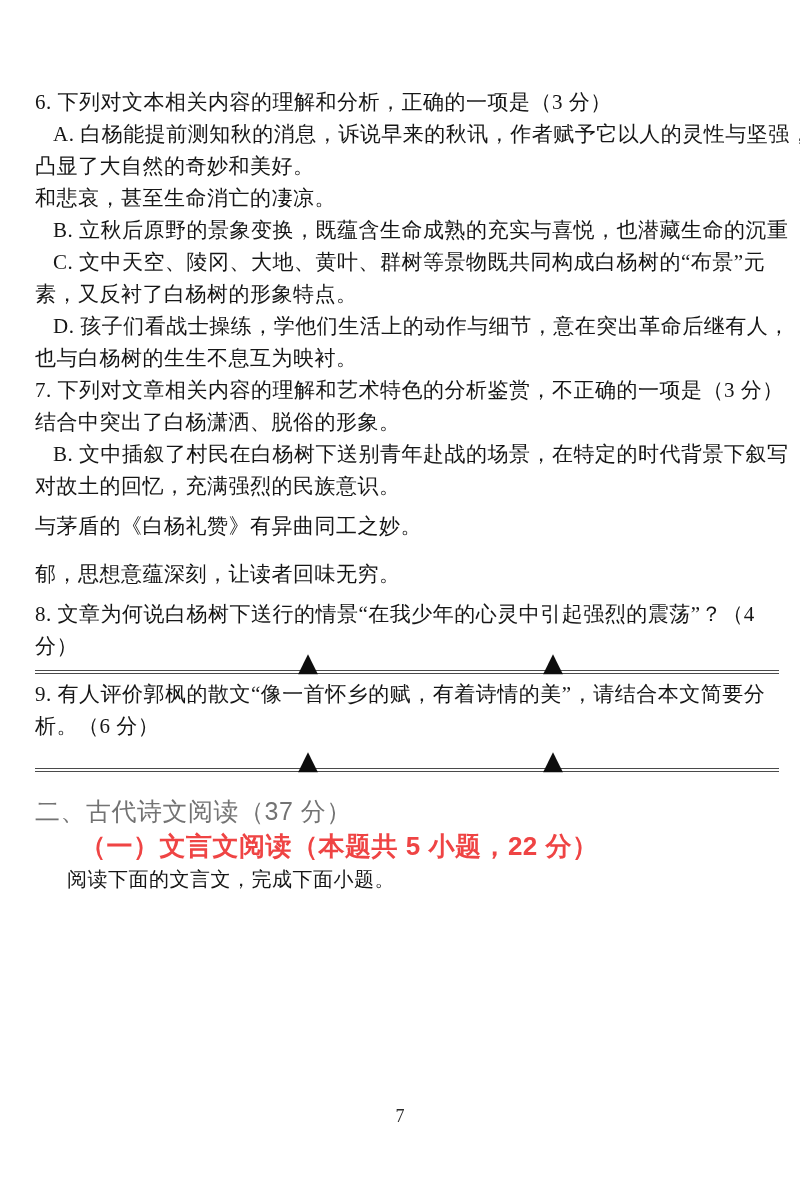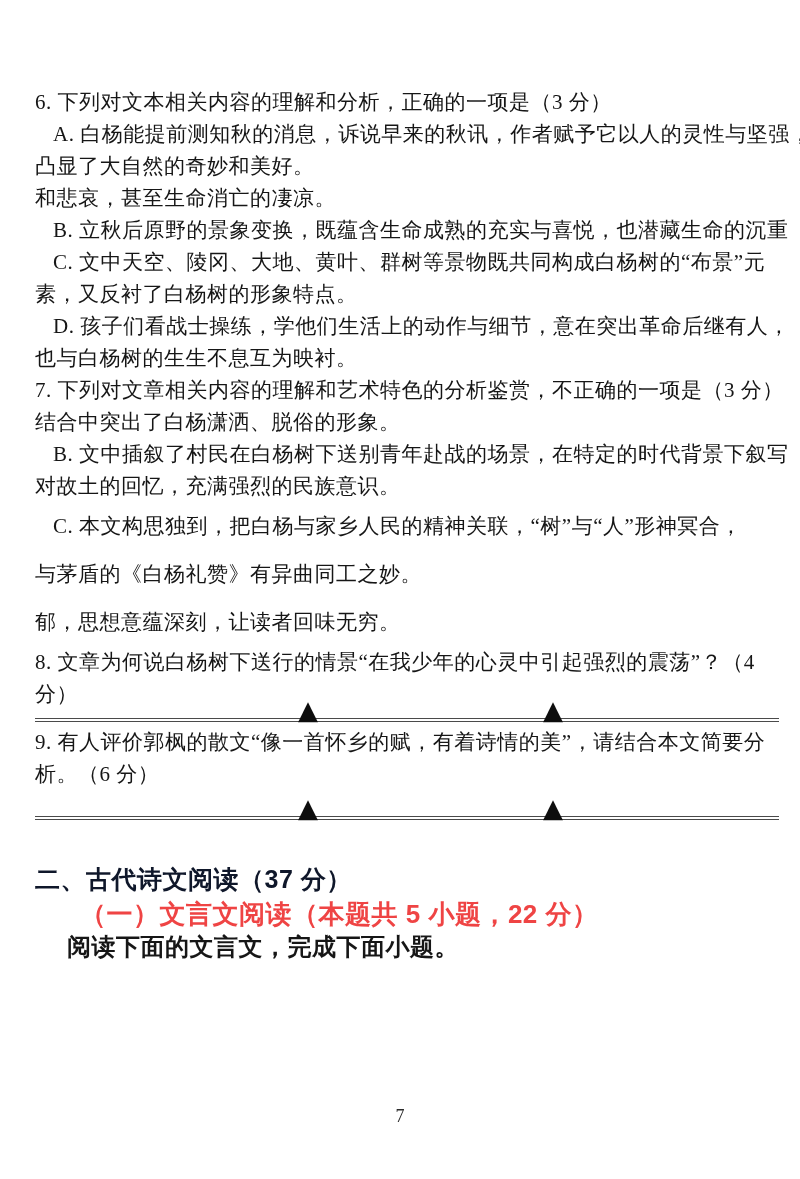--- a/index.html
+++ b/index.html
@@ -30,46 +30,45 @@
     position: absolute;
     bottom: -5px;
     font-size: 26px;
     line-height: 1;
     color: #0d0d0d;
     font-family: "DejaVu Sans", sans-serif;
   }
   .tri-1 { left: 263px; }
   .tri-2 { left: 508px; }
   .section-title {
-    margin-top: 42px;
+    margin-top: 22px;
     height: 34px; line-height: 34px;
     font-size: 25px;
-    font-weight: bold;
+    font-weight: normal;
     font-family: "Liberation Sans", "DejaVu Sans", sans-serif;
-    color: #0f172a;
+    color: #737373;
     white-space: nowrap;
     letter-spacing: 0.5px;
   }
   .section-sub {
     height: 36px; line-height: 36px;
     padding-left: 45px;
     font-size: 26px;
     font-weight: bold;
     font-family: "Liberation Sans", "DejaVu Sans", sans-serif;
     color: #ef4444;
     white-space: nowrap;
     letter-spacing: 0.5px;
   }
   .instruction {
     height: 30px; line-height: 30px;
     padding-left: 32px;
-    font-size: 24px;
+    font-size: 20px;
     white-space: nowrap;
     letter-spacing: 0.5px;
-    font-weight: bold;
   }
   .page-number {
     position: absolute;
     top: 1106px; left: 0; right: 0;
     text-align: center;
     font-size: 18px;
     color: #2b2b2b;
   }
 </style>
 </head>
@@ -87,21 +86,20 @@
     <div class="ln">素，又反衬了白杨树的形象特点。</div>
     <div class="ln opt">D. 孩子们看战士操练，学他们生活上的动作与细节，意在突出革命后继有人，</div>
     <div class="ln">也与白杨树的生生不息互为映衬。</div>
   </div>
 
   <div>
     <div class="ln">7. 下列对文章相关内容的理解和艺术特色的分析鉴赏，不正确的一项是（3 分）</div>
     <div class="ln">结合中突出了白杨潇洒、脱俗的形象。</div>
     <div class="ln opt">B. 文中插叙了村民在白杨树下送别青年赴战的场景，在特定的时代背景下叙写</div>
     <div class="ln">对故土的回忆，充满强烈的民族意识。</div>
-    <div class="ln wide opt">C. 本文构思独到，把白杨与家乡人民的精神关联，“树”与“人”形神冥合，</div>
     <div class="ln wide">与茅盾的《白杨礼赞》有异曲同工之妙。</div>
     <div class="ln wide">郁，思想意蕴深刻，让读者回味无穷。</div>
   </div>
 
   <div>
     <div class="ln">8. 文章为何说白杨树下送行的情景“在我少年的心灵中引起强烈的震荡”？（4</div>
     <div class="ln">分）</div>
   </div>
 
   <div class="sep sep-1">

